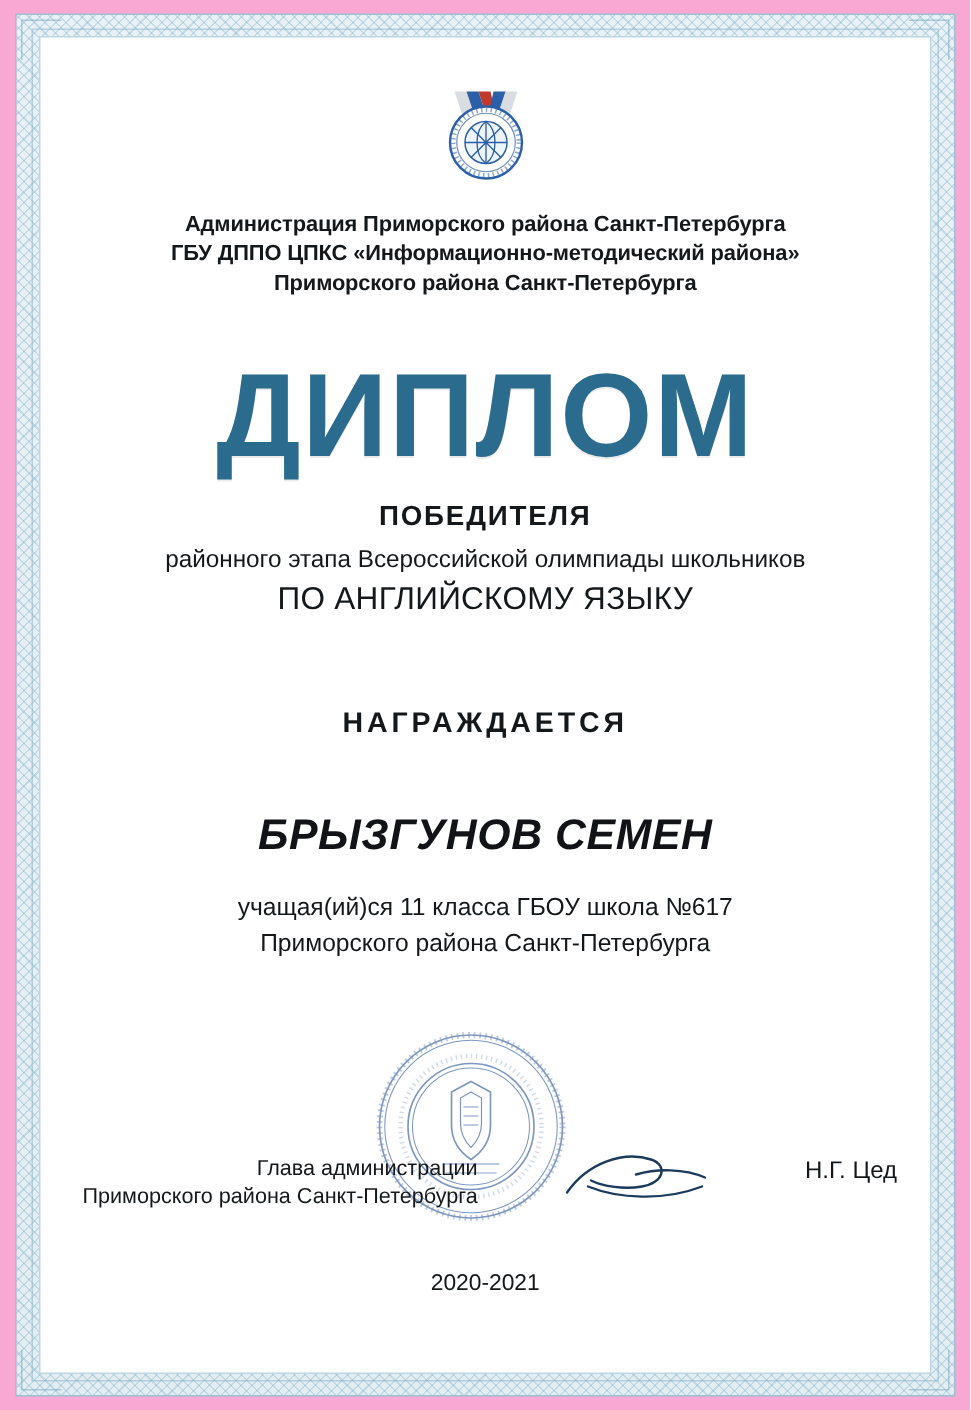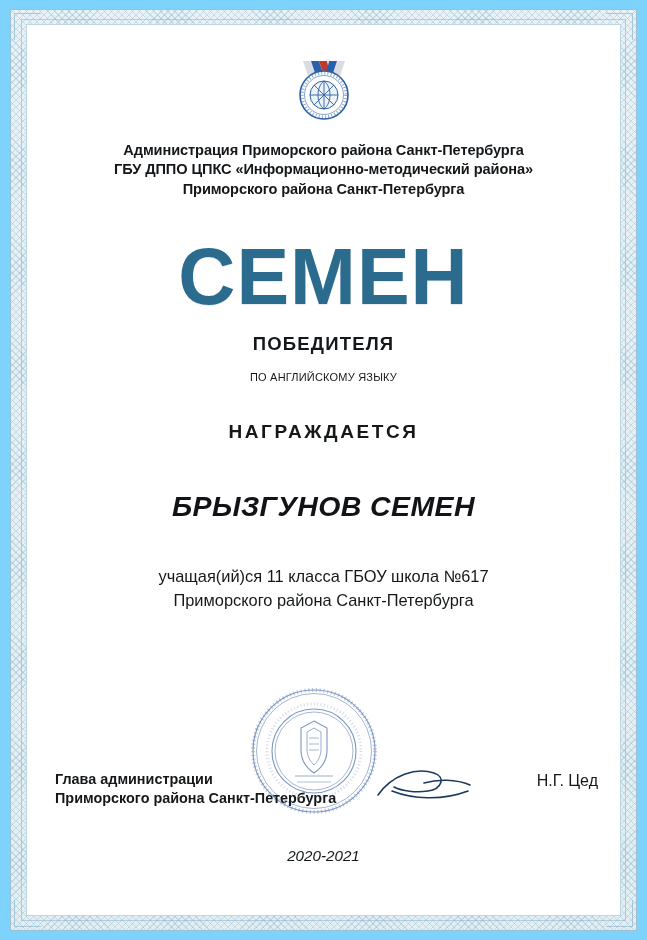--- a/index.html
+++ b/index.html
@@ -11,21 +11,21 @@
     width: 647px;
     height: 940px;
     font-family: "Liberation Sans", sans-serif;
     overflow: hidden;
   }
 
   .page {
     position: relative;
     width: 647px;
     height: 940px;
-    background: #7dd3fc;
+    background: #f9a8d4;
     overflow: hidden;
   }
 
   
   .border-outer {
     position: absolute;
     left: 10px;
     top: 9px;
     right: 10px;
     bottom: 9px;
@@ -108,45 +108,45 @@
     font-weight: bold;
     letter-spacing: 1.2px;
     color: #15181a;
   }
   .stage {
     margin-top: 9px;
     font-size: 16.2px;
     color: #15181a;
   }
   .subject {
-    margin-top: 16px;
-    font-size: 11px;
+    margin-top: 5px;
+    font-size: 21px;
     color: #15181a;
     letter-spacing: 0.2px;
   }
 
   .awarded {
-    margin-top: 38px;
+    margin-top: 60px;
     font-size: 19px;
     font-weight: bold;
     letter-spacing: 2.6px;
     color: #15181a;
   }
 
   .recipient {
     margin-top: 47px;
     font-size: 28.5px;
     font-weight: bold;
     font-style: italic;
     letter-spacing: 0.4px;
     color: #111316;
   }
 
   .details {
-    margin-top: 42px;
+    margin-top: 20px;
     font-size: 16.4px;
     line-height: 1.42;
     color: #15181a;
   }
 
   
   .stamp {
     position: absolute;
     left: 212px;
     top: 651px;
@@ -159,25 +159,24 @@
   .sign-row {
     position: absolute;
     left: 28px;
     right: 22px;
     top: 745px;
     display: flex;
     align-items: flex-start;
     justify-content: space-between;
   }
   .sign-left {
-    text-align: left;
+    text-align: right;
     font-size: 14.4px;
     line-height: 1.35;
     color: #15181a;
-    font-weight: bold;
   }
   .sign-right {
     text-align: right;
     font-size: 16px;
     color: #15181a;
     padding-top: 2px;
   }
   .signature-mark {
     position: absolute;
     left: 345px;
@@ -187,21 +186,20 @@
   }
 
   .year {
     position: absolute;
     left: 0;
     right: 0;
     top: 822px;
     text-align: center;
     font-size: 15.2px;
     color: #15181a;
-    font-style: italic;
   }
 </style>
 </head>
 <body>
 
 <div class="page">
 
   <div class="border-outer"></div>
   <div class="border-hair"></div>
   <div class="border-inner-white"></div>
@@ -231,23 +229,24 @@
         <circle cx="43" cy="38" r="21.8" fill="none" stroke="#2b5fa8" stroke-width="3" stroke-dasharray="1 2.2" opacity="0.55"></circle>
       </svg>
     </div>
 
     <div class="org-block">
       <div class="org-line">Администрация Приморского района Санкт-Петербурга</div>
       <div class="org-line">ГБУ ДППО ЦПКС «Информационно-методический района»</div>
       <div class="org-line">Приморского района Санкт-Петербурга</div>
     </div>
 
-    <div class="diploma-title">СЕМЕН</div>
+    <div class="diploma-title">ДИПЛОМ</div>
 
     <div class="winner">ПОБЕДИТЕЛЯ</div>
+    <div class="stage">районного этапа Всероссийской олимпиады школьников</div>
     <div class="subject">ПО АНГЛИЙСКОМУ ЯЗЫКУ</div>
 
     <div class="awarded">НАГРАЖДАЕТСЯ</div>
 
     <div class="recipient">БРЫЗГУНОВ СЕМЕН</div>
 
     <div class="details">
       <div>учащая(ий)ся 11 класса ГБОУ школа №617</div>
       <div>Приморского района Санкт-Петербурга</div>
     </div>

